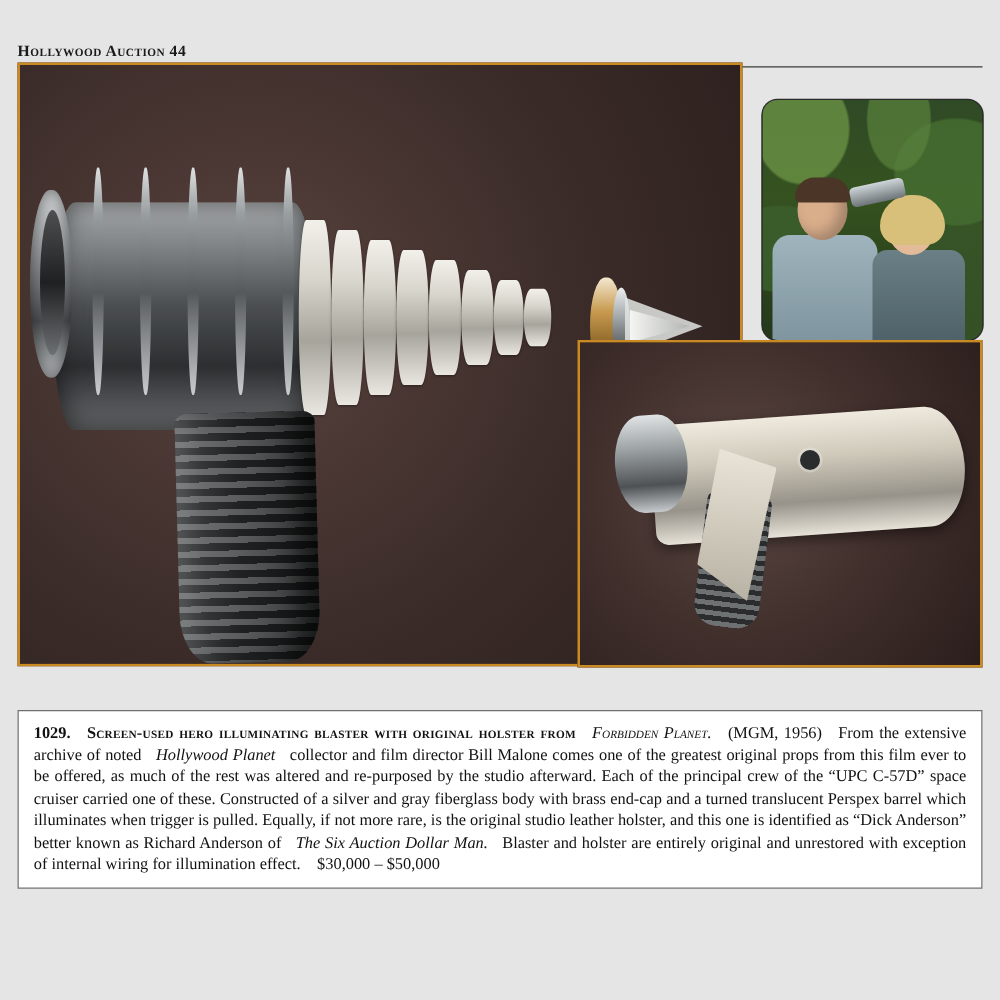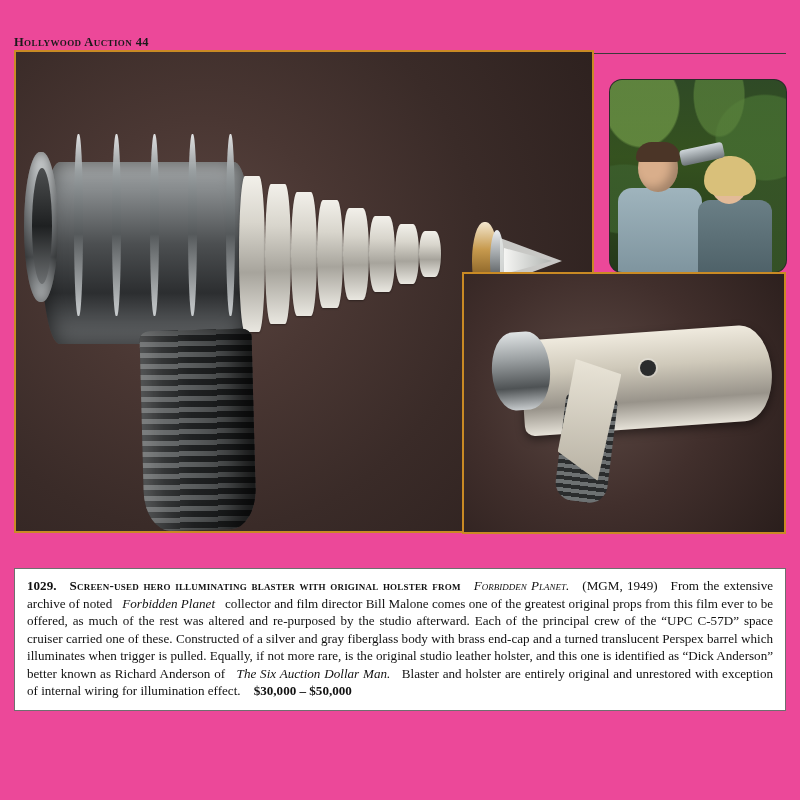--- a/index.html
+++ b/index.html
@@ -11,21 +11,21 @@
     width: 800px;
     height: 800px;
     font-family: "Liberation Serif", serif;
     color: #1a1a1a;
     overflow: hidden;
   }
   .page {
     position: relative;
     width: 800px;
     height: 800px;
-    background: #ec4899;
+    background: #e5e5e5;
   }
   
   .running-head {
     position: absolute;
     left: 14px;
     top: 32px;
     width: 772px;
     border-bottom: 1px solid #3a3a3a;
     padding-bottom: 3px;
   }
@@ -328,21 +328,21 @@
     font-family: "Liberation Serif", serif;
     font-size: 13.1px;
     line-height: 17.5px;
     text-align: justify;
     color: #111;
   }
   .lot-no { font-weight: bold; margin-top: 40px; }
   .sc { font-variant: small-caps; font-weight: bold; letter-spacing: .2px; }
   .sc-it { font-variant: small-caps; font-weight: normal; font-style: italic; }
   .it { font-style: italic; }
-  .estimate { font-weight: bold; }
+  .estimate { font-weight: normal; }
 </style>
 </head>
 <body>
 
 <div class="page">
 
   <div class="running-head">
     <span>Hollywood Auction 44</span>
   </div>
 
@@ -409,25 +409,25 @@
   </div>
 
   <div class="caption">
     <p>
       <span class="lot-no">1029.</span>
       <span>&nbsp;</span>
       <span class="sc">Screen-used hero illuminating blaster with original holster from</span>
       <span>&nbsp;</span>
       <span class="sc-it">Forbidden Planet.</span>
       <span>&nbsp;</span>
-      <span>(MGM, 1949)</span>
+      <span>(MGM, 1956)</span>
       <span>&nbsp;</span>
       <span>From the extensive archive of noted</span>
       <span>&nbsp;</span>
-      <span class="it">Forbidden Planet</span>
+      <span class="it">Hollywood Planet</span>
       <span>&nbsp;</span>
       <span>collector and film director Bill Malone comes one of the greatest original props from this film ever to be offered, as much of the rest was altered and re-purposed by the studio afterward. Each of the principal crew of the “UPC C-57D” space cruiser carried one of these. Constructed of a silver and gray fiberglass body with brass end-cap and a turned translucent Perspex barrel which illuminates when trigger is pulled. Equally, if not more rare, is the original studio leather holster, and this one is identified as “Dick Anderson” better known as Richard Anderson of</span>
       <span>&nbsp;</span>
       <span class="it">The Six Auction Dollar Man.</span>
       <span>&nbsp;</span>
       <span>Blaster and holster are entirely original and unrestored with exception of internal wiring for illumination effect.</span>
       <span>&nbsp;&nbsp;</span>
       <span class="estimate">$30,000 – $50,000</span>
     </p>
   </div>

